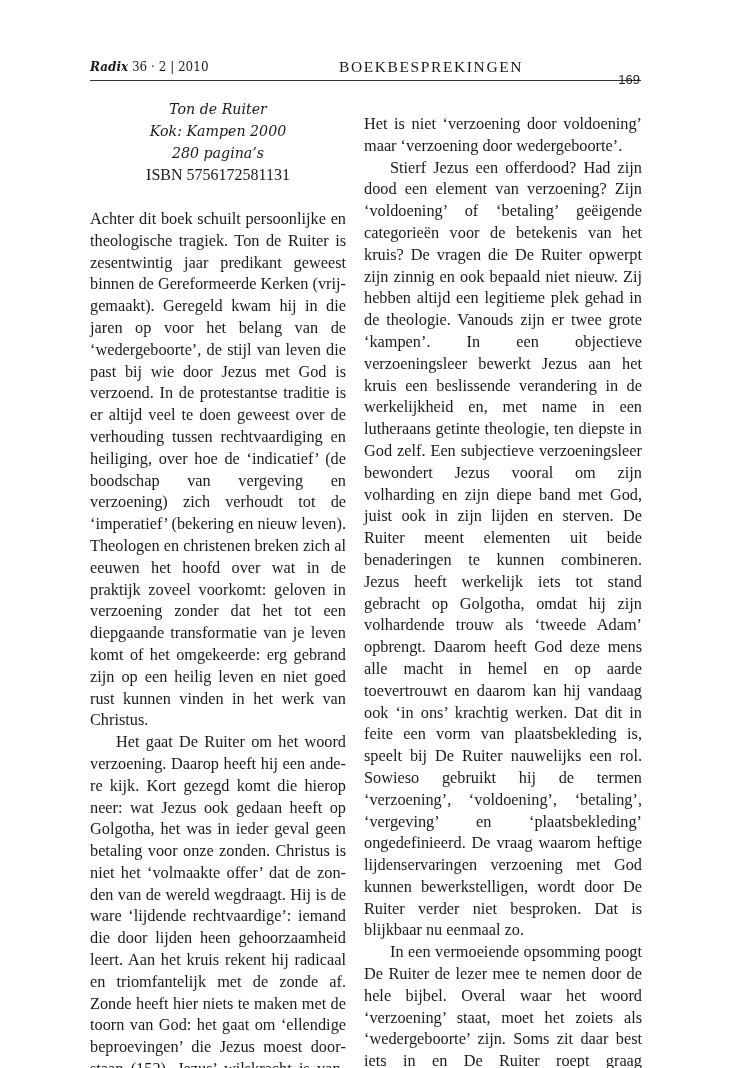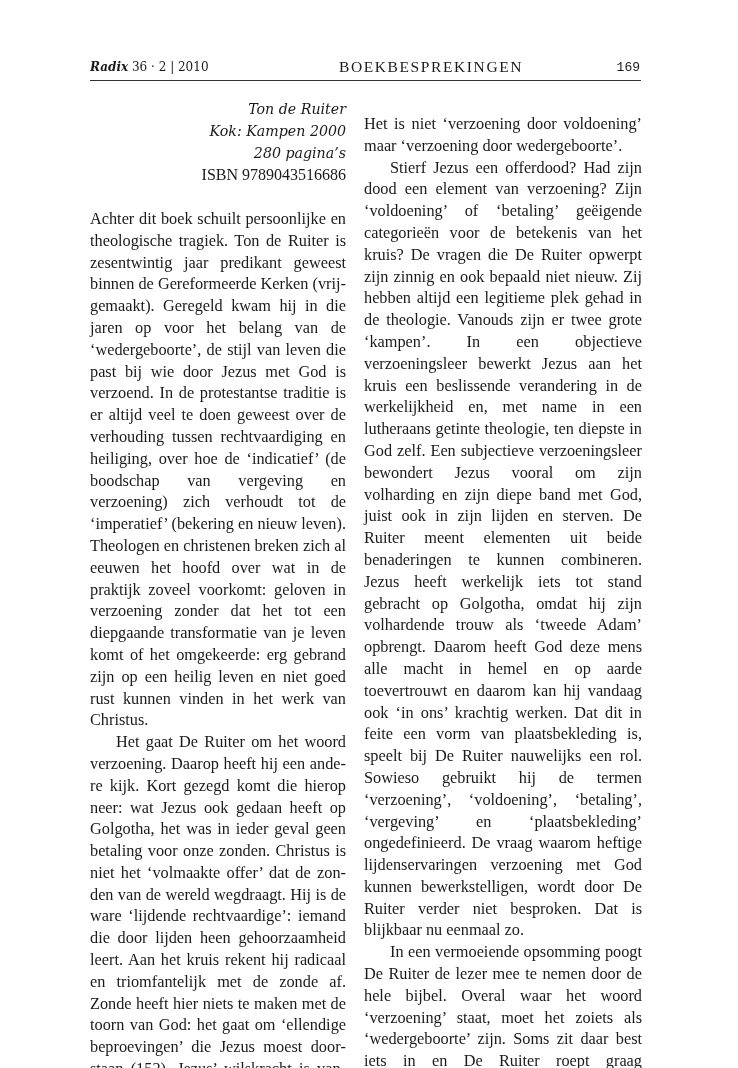--- a/index.html
+++ b/index.html
@@ -2,27 +2,27 @@
 <html><head>
 <meta charset="utf-8">
 <style>
   html, body { margin: 0; padding: 0; background: #ffffff; }
   body { width: 738px; height: 1068px; position: relative; overflow: hidden; color: #1a1a1a; }
   .page { position: absolute; left: 0; top: 0; width: 638px; height: 1068px; }
   .header { position: absolute; left: 90px; top: 58px; width: 551px; height: 22px; border-bottom: 1.2px solid #333; }
   .hdr-left { position: absolute; left: 0; top: 2px; font-family: "DejaVu Serif", serif; font-size: 12px; }
   .hdr-left .mag { font-style: italic; font-weight: bold; }
   .hdr-center { position: absolute; left: 249px; top: 0; font-family: "Liberation Serif", serif; font-size: 15.5px; letter-spacing: 1.6px; }
-  .hdr-right { position: absolute; right: 1px; top: 2px; font-family: Liberation Mono, monospace; font-size: 13px; }
+  .hdr-right { position: absolute; right: 1px; top: 14px; font-family: Liberation Sans, sans-serif; font-size: 13px; }
 
   .col { position: absolute; top: 99px; font-family: "Liberation Serif", serif; font-size: 16.3px; line-height: 21.8px; text-align: justify; hyphens: manual; }
   .col-left { left: 90px; width: 256px; }
   .col-right { left: 364px; width: 278px; }
 
-  .meta div { font-family: "DejaVu Serif", serif; font-style: italic; font-size: 14.2px; line-height: 21.8px; text-align: right; }
+  .meta div { font-family: "DejaVu Serif", serif; font-style: italic; font-size: 14.2px; line-height: 21.8px; text-align: center; }
   .meta .meta-title { font-family: "Liberation Serif", serif; font-style: normal; font-weight: bold; font-size: 17px; }
   .meta .meta-isbn { font-style: normal; font-family: "Liberation Serif", serif; font-size: 16px; }
   .meta { margin-bottom: 21.8px; }
 
   p { margin: 0; }
   p.indent { text-indent: 26px; }
   p.first { margin-top: 14px; }
 </style>
 </head>
 <body>
@@ -36,21 +36,21 @@
     </div>
     <div class="hdr-center">BOEKBESPREKINGEN</div>
     <div class="hdr-right">169</div>
   </div>
 
   <div class="col col-left">
     <div class="meta">
       <div>Ton de Ruiter</div>
       <div>Kok: Kampen 2000</div>
       <div>280 pagina’s</div>
-      <div class="meta-isbn">ISBN 9789043516686</div>
+      <div class="meta-isbn">ISBN 5756172581131</div>
     </div>
     <p class="first">Achter dit boek schuilt persoonlijke en theologische tragiek. Ton de Ruiter is zesentwintig jaar predikant geweest binnen de Gereformeerde Kerken (vrij­gemaakt). Geregeld kwam hij in die jaren op voor het belang van de ‘weder­geboorte’, de stijl van leven die past bij wie door Jezus met God is verzoend. In de protestantse traditie is er altijd veel te doen geweest over de verhouding tussen rechtvaardiging en heiliging, over hoe de ‘indicatief’ (de boodschap van vergeving en verzoening) zich ver­houdt tot de ‘imperatief’ (bekering en nieuw leven). Theologen en christenen breken zich al eeuwen het hoofd over wat in de praktijk zoveel voorkomt: geloven in verzoening zonder dat het tot een diepgaande transformatie van je leven komt of het omgekeerde: erg gebrand zijn op een heilig leven en niet goed rust kunnen vinden in het werk van Christus.</p>
     <p class="indent">Het gaat De Ruiter om het woord verzoening. Daarop heeft hij een ande­re kijk. Kort gezegd komt die hierop neer: wat Jezus ook gedaan heeft op Golgotha, het was in ieder geval geen betaling voor onze zonden. Christus is niet het ‘volmaakte offer’ dat de zon­den van de wereld wegdraagt. Hij is de ware ‘lijdende rechtvaardige’: iemand die door lijden heen gehoorzaamheid leert. Aan het kruis rekent hij radicaal en triomfantelijk met de zonde af. Zonde heeft hier niets te maken met de toorn van God: het gaat om ‘ellendige beproevingen’ die Jezus moest door­staan (152). Jezus’ wilskracht is van­daag voor iedere christen beschikbaar.</p>
   </div>
 
   <div class="col col-right">
     <p class="first">Het is niet ‘verzoening door voldoe­ning’ maar ‘verzoening door wederge­boorte’.</p>
     <p class="indent">Stierf Jezus een offerdood? Had zijn dood een element van verzoening? Zijn ‘voldoening’ of ‘betaling’ geëigen­de categorieën voor de betekenis van het kruis? De vragen die De Ruiter opwerpt zijn zinnig en ook bepaald niet nieuw. Zij hebben altijd een legi­tieme plek gehad in de theologie. Vanouds zijn er twee grote ‘kampen’. In een objectieve verzoeningsleer be­werkt Jezus aan het kruis een beslis­sende verandering in de werkelijkheid en, met name in een lutheraans getinte theologie, ten diepste in God zelf. Een subjectieve verzoeningsleer bewondert Jezus vooral om zijn volharding en zijn diepe band met God, juist ook in zijn lijden en sterven. De Ruiter meent ele­menten uit beide benaderingen te kun­nen combineren. Jezus heeft werkelijk iets tot stand gebracht op Golgotha, omdat hij zijn volhardende trouw als ‘tweede Adam’ opbrengt. Daarom heeft God deze mens alle macht in hemel en op aarde toevertrouwt en daarom kan hij vandaag ook ‘in ons’ krachtig werken. Dat dit in feite een vorm van plaatsbekleding is, speelt bij De Ruiter nauwelijks een rol. Sowieso gebruikt hij de termen ‘verzoening’, ‘voldoening’, ‘betaling’, ‘vergeving’ en ‘plaatsbekleding’ ongedefinieerd. De vraag waarom heftige lijdenservarin­gen verzoening met God kunnen bewerkstelligen, wordt door De Ruiter verder niet besproken. Dat is blijkbaar nu eenmaal zo.</p>
     <p class="indent">In een vermoeiende opsomming poogt De Ruiter de lezer mee te nemen door de hele bijbel. Overal waar het woord ‘verzoening’ staat, moet het zoiets als ‘wedergeboorte’ zijn. Soms zit daar best iets in en De Ruiter roept graag nieuwtestamentici als Wright (Engeland) en Van Bruggen (Neder-</p>
   </div>

